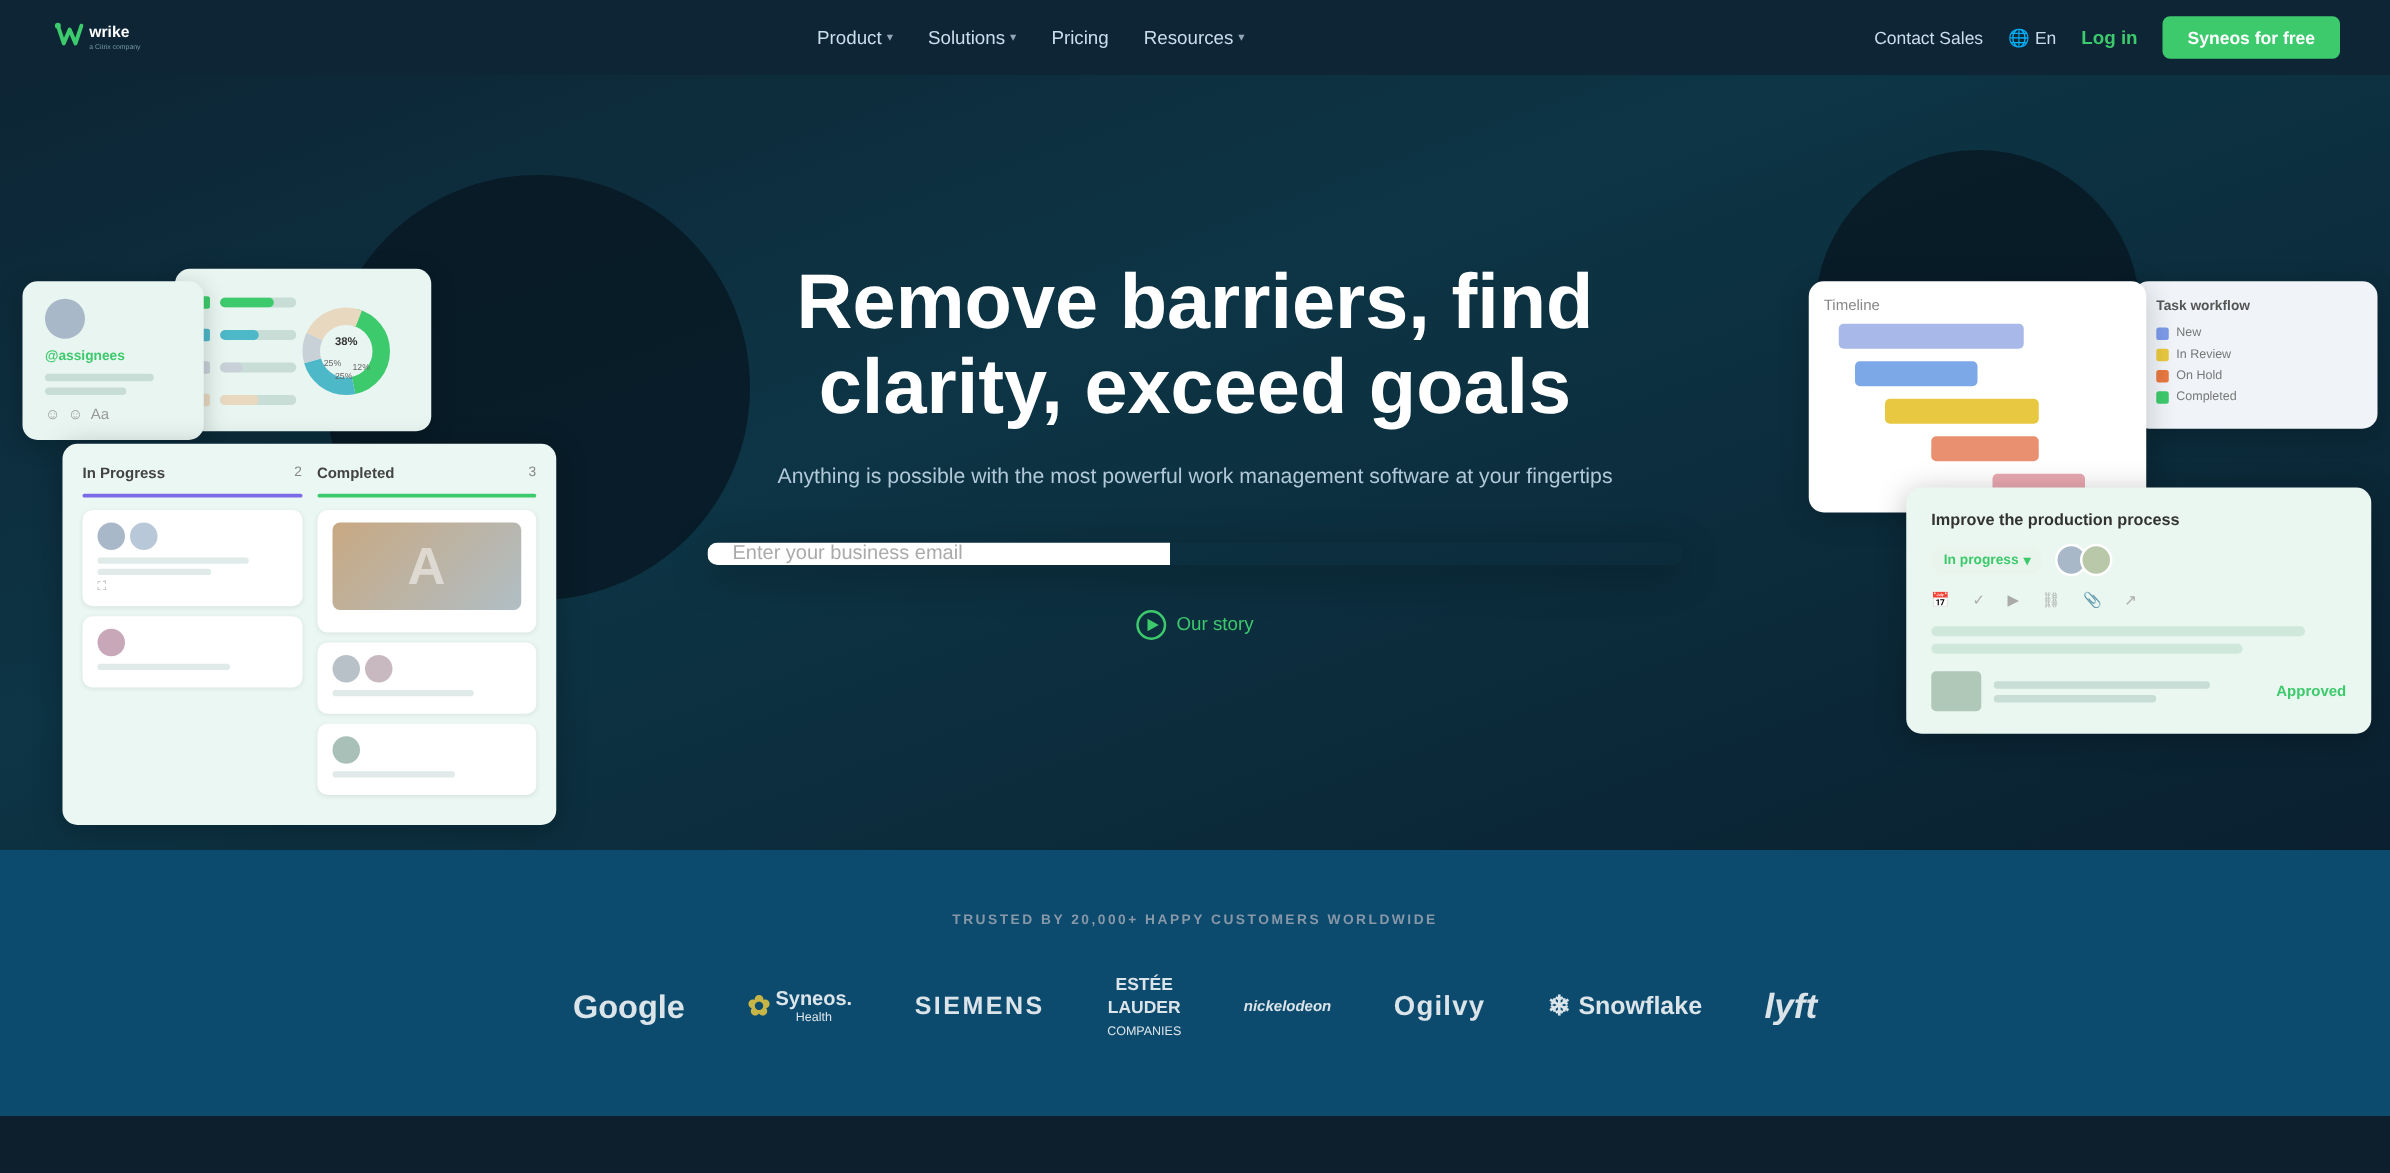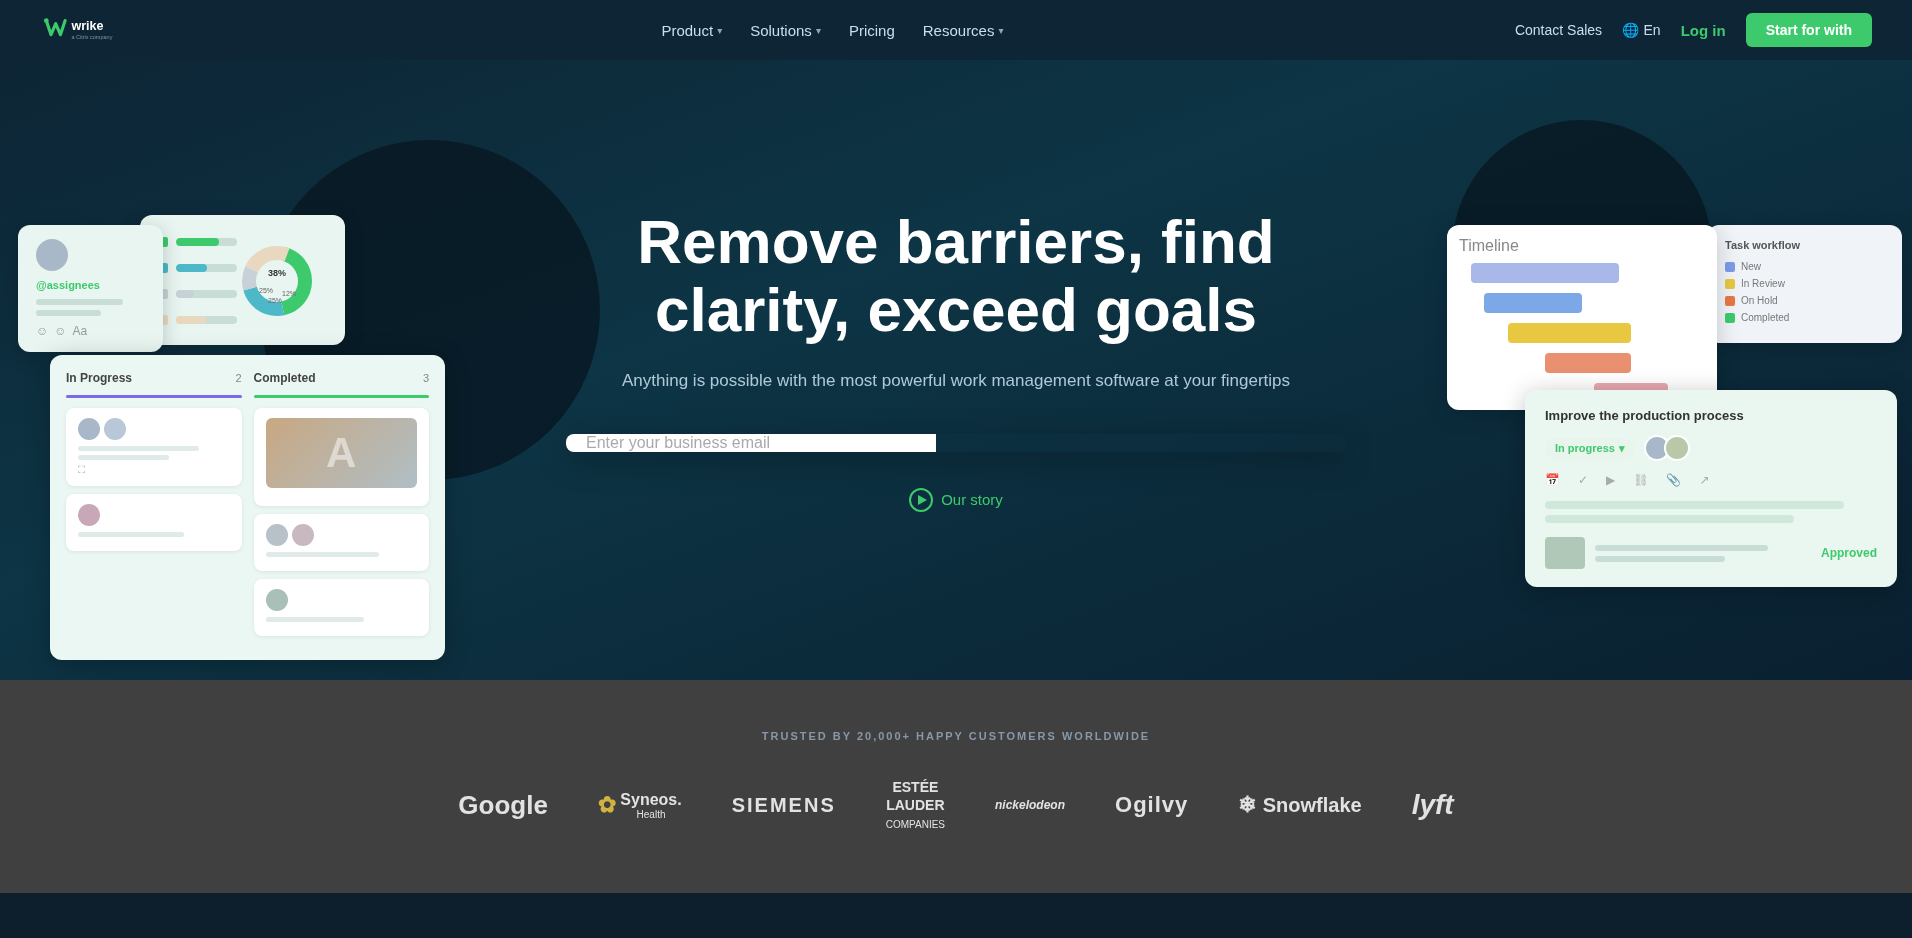--- a/index.html
+++ b/index.html
@@ -139,21 +139,21 @@
     .task-avatar:first-child { margin-left: 0; }
     .task-icons-row { display: flex; gap: 18px; margin-bottom: 14px; color: #aaa; font-size: 12px; }
     .task-lines { display: flex; flex-direction: column; gap: 6px; margin-bottom: 14px; }
     .task-line { height: 8px; border-radius: 4px; background: #d0e8dc; }
     .task-bottom { display: flex; align-items: center; gap: 10px; }
     .task-thumbnail { width: 40px; height: 32px; background: #b0c8b8; border-radius: 4px; }
     .task-approved { color: #3dca6c; font-size: 12px; font-weight: 700; margin-left: auto; }
 
     
     .trusted {
-      background: #404040; padding: 50px 40px 60px;
+      background: #0c4a6e; padding: 50px 40px 60px;
       text-align: center;
     }
     .trusted-label { font-size: 11px; font-weight: 700; letter-spacing: 2px; color: #8898a8; margin-bottom: 36px; }
     .logo-strip { display: flex; align-items: center; justify-content: center; gap: 50px; flex-wrap: wrap; }
     .brand-logo { color: #fff; font-size: 22px; font-weight: 700; opacity: 0.85; white-space: nowrap; }
     .brand-logo.google { font-family: 'Arial', sans-serif; font-size: 26px; }
     .brand-logo.siemens { font-size: 20px; letter-spacing: 2px; }
     .brand-logo.nickelodeon { font-size: 12px; font-style: italic; }
     .brand-logo.ogilvy { font-size: 22px; letter-spacing: 1px; }
     .brand-logo.lyft { font-size: 26px; font-style: italic; }
@@ -192,21 +192,21 @@
     </span>
   </div>
 
   <div class="nav-right">
     <span class="nav-contact">Contact Sales</span>
     <span class="nav-lang">
       <span>🌐</span>
       <span>En</span>
     </span>
     <span class="nav-login">Log in</span>
-    <button class="nav-cta">Start for with</button>
+    <button class="nav-cta">Syneos for free</button>
   </div>
 </nav>
 
 <section class="hero">
   <div class="dark-circle-left"></div>
   <div class="dark-circle-right"></div>
 
   <div class="card-assignees">
     <div class="avatar" style="background: #a8b8c8;"></div>
     <div class="at-label">@assignees</div>
@@ -337,21 +337,21 @@
       <span>On Hold</span>
     </div>
     <div class="wf-row">
       <div class="wf-dot" style="background:#3dca6c;"></div>
       <span>Completed</span>
     </div>
   </div>
 
   <div class="card-gantt">
     <div class="gantt-inner">
-      <div style="font-size:16px; color:#888; margin-bottom:4px;">Timeline</div>
+      <div style="font-size:12px; color:#888; margin-bottom:4px;">Timeline</div>
       <div class="gantt-bars">
         <div class="gantt-bar-wrap">
           <div class="gantt-bar" style="width:60%; background:#a8b8e8; margin-left:5%;"></div>
         </div>
         <div class="gantt-bar-wrap">
           <div class="gantt-bar" style="width:40%; background:#7ca8e8; margin-left:10%;"></div>
         </div>
         <div class="gantt-bar-wrap">
           <div class="gantt-bar" style="width:50%; background:#e8c840; margin-left:20%;"></div>
         </div>

